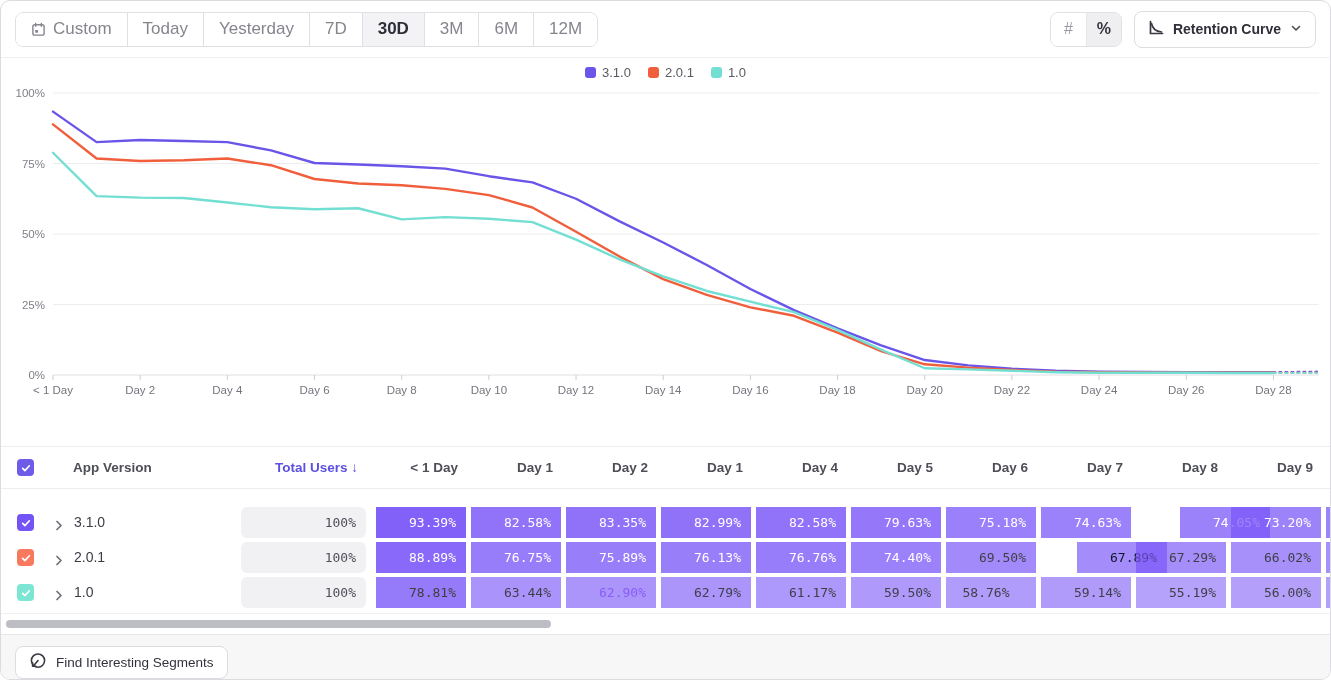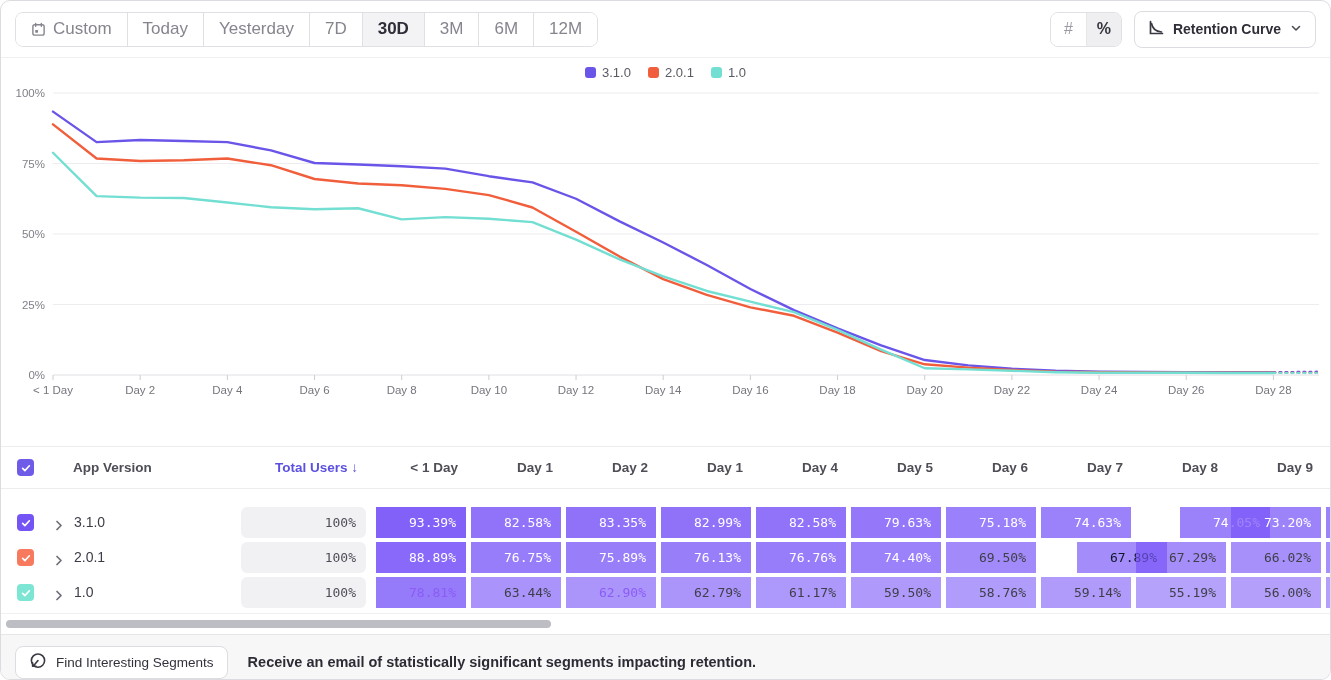--- a/index.html
+++ b/index.html
@@ -251,27 +251,27 @@
           <span class="checkbox" style="background: rgb(125, 229, 211);">
             <svg width="12" height="12" viewBox="0 0 16 16" fill="none">
               <path d="M3.5 8.5l3 3 6-6.5" stroke="#fff" stroke-width="2.2" stroke-linecap="round" stroke-linejoin="round"></path>
             </svg>
           </span>
           <span class="row-chevron"><svg width="10" height="11" viewBox="0 0 10 11" fill="none">
               <path d="M3 1.5l4 4-4 4" stroke="#6e6e78" stroke-width="1.7" stroke-linecap="round" stroke-linejoin="round"></path>
             </svg></span>
           <span class="row-label">1.0</span>
           <span class="pill-total">100%</span>
-          <span class="val-cell" style="left: 375px; background: rgba(121, 86, 248, 0.79); color: #8b5cf6;">78.81%</span>
+          <span class="val-cell" style="left: 375px; background: rgba(121, 86, 248, 0.79); color: #404040;">78.81%</span>
           <span class="val-cell" style="left: 470px; background: rgba(121, 86, 248, 0.635); color: rgb(63, 63, 73);">63.44%</span>
           <span class="val-cell" style="left: 565px; background: rgba(121, 86, 248, 0.627); color: #8b5cf6;">62.90%</span>
           <span class="val-cell" style="left: 660px; background: rgba(121, 86, 248, 0.627); color: rgb(63, 63, 73); padding-left: 12px;">62.79%</span>
           <span class="val-cell" style="left: 755px; background: rgba(121, 86, 248, 0.61); color: rgb(63, 63, 73);">61.17%</span>
           <span class="val-cell" style="left: 850px; background: rgba(121, 86, 248, 0.596); color: rgb(63, 63, 73);">59.50%</span>
-          <span class="val-cell" style="left: 945px; background: rgba(121, 86, 248, 0.59); color: rgb(63, 63, 73);">58.76%</span>
+          <span class="val-cell" style="left: 945px; background: rgba(121, 86, 248, 0.59); color: rgb(63, 63, 73); text-align: center;">58.76%</span>
           <span class="val-cell" style="left: 1040px; background: rgba(121, 86, 248, 0.592); color: rgb(63, 63, 73);">59.14%</span>
           <span class="val-cell" style="left: 1135px; background: rgba(121, 86, 248, 0.553); color: rgb(63, 63, 73);">55.19%</span>
           <span class="val-cell" style="left: 1230px; background: rgba(121, 86, 248, 0.56); color: rgb(63, 63, 73);">56.00%</span>
           <span class="val-cell" style="left: 1325px; background: rgba(121, 86, 248, 0.56);"></span>
         </div>
       </div>
   </div>
 
   <div class="hscroll">
     <div class="hscroll-thumb"></div>
@@ -281,16 +281,15 @@
     <button class="segments-btn">
       <span>
         <svg width="18" height="18" viewBox="0 0 18 18" fill="none">
             <circle cx="9" cy="8.6" r="6.6" stroke="#3a3a44" stroke-width="1.6"></circle>
             <path d="M9 8.6L4.4 13.9" stroke="#3a3a44" stroke-width="1.6" stroke-linecap="round"></path>
             <path d="M3.6 10.9v3.4h3.4" stroke="#3a3a44" stroke-width="1.6" stroke-linecap="round" stroke-linejoin="round"></path>
           </svg>
       </span>
       <span>Find Interesting Segments</span>
     </button>
-    <div class="footer-msg">Receive an email of statistically significant segments impacting retention.</div>
   </div>
 
 </div>
 
 </body></html>

